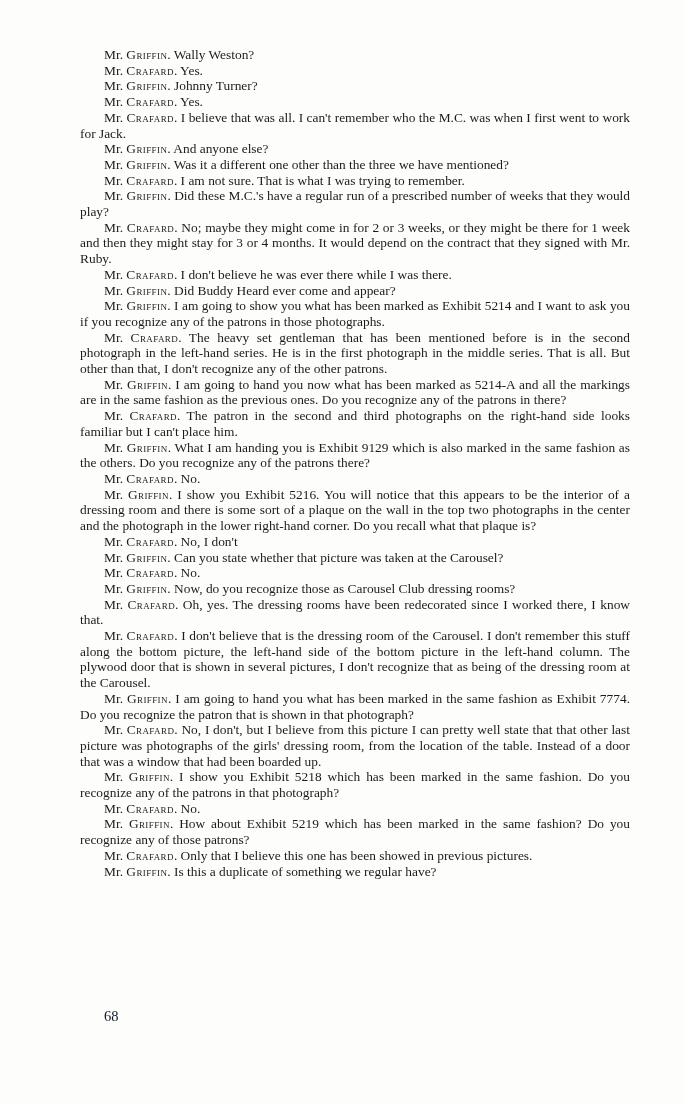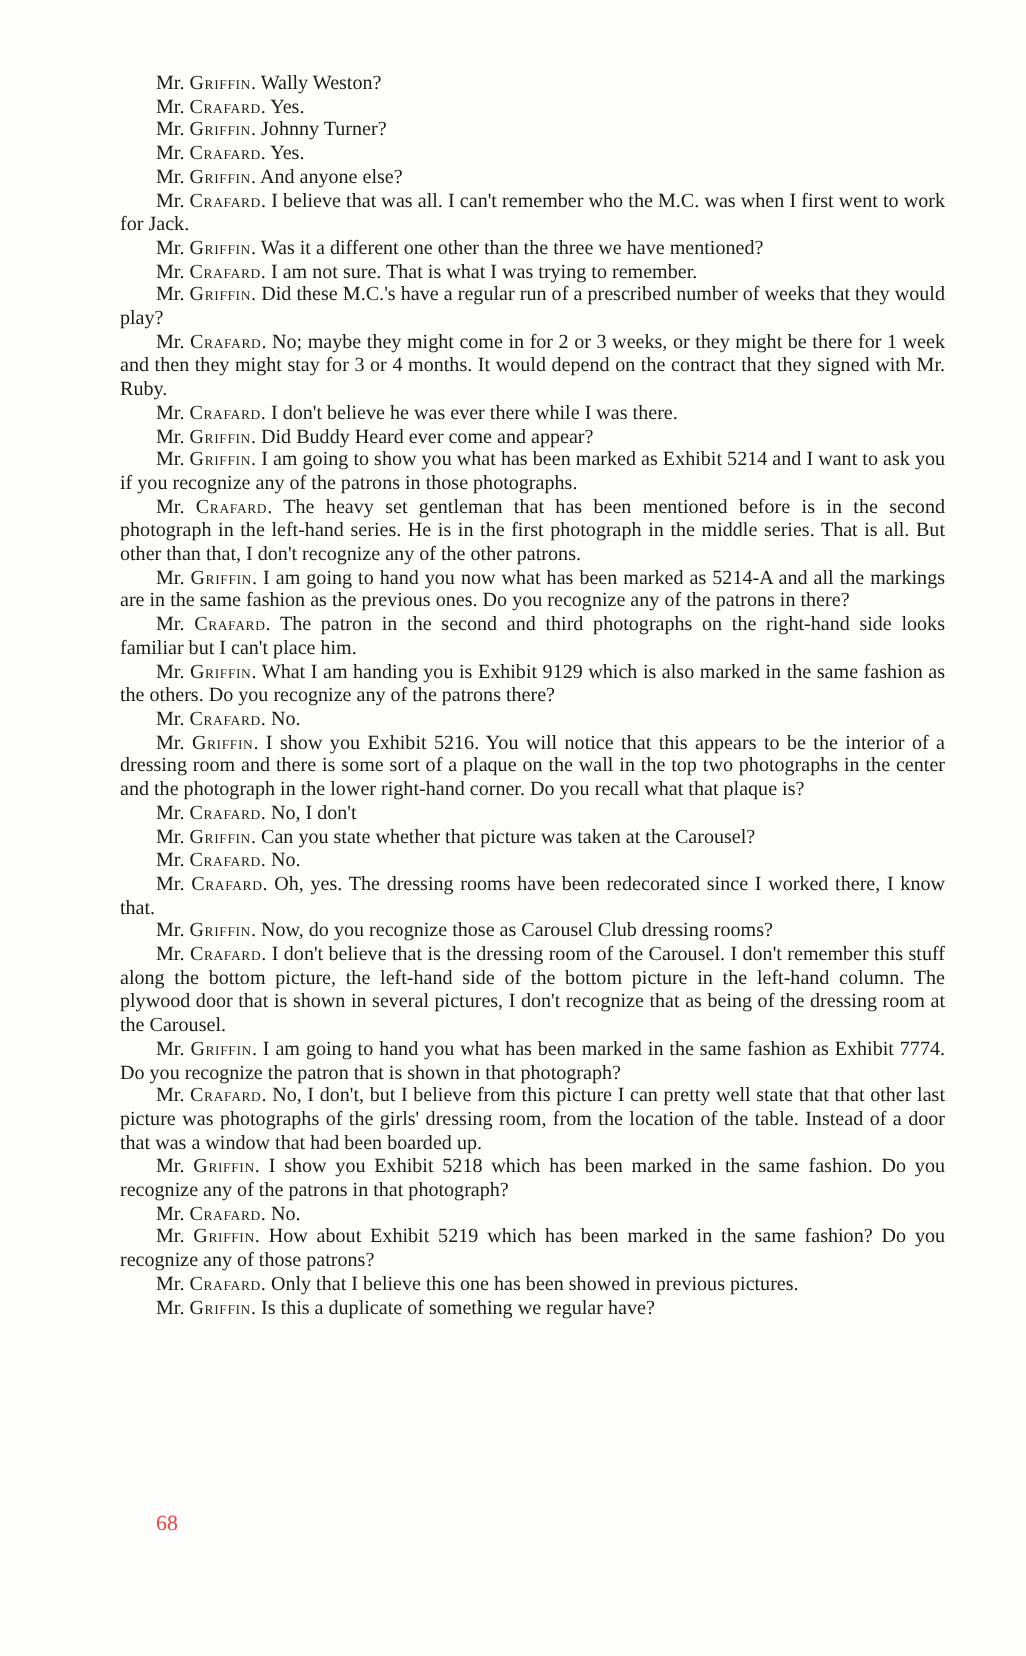--- a/index.html
+++ b/index.html
@@ -34,52 +34,52 @@
   .sc {
     font-variant: small-caps;
     letter-spacing: 0.4px;
   }
   .page-number {
     position: absolute;
     left: 104px;
     top: 1008px;
     font-family: "Liberation Serif", "DejaVu Serif", serif;
     font-size: 14.5px;
-    color: #ef4444;
+    color: #0f172a;
   }
 </style>
 </head>
 <body>
 
 <div class="page">
   <div class="transcript" id="dialogue-container">
       <p><span class="speaker">Mr. <span class="sc">Griffin</span>.</span><span> Wally Weston?</span></p>
       <p><span class="speaker">Mr. <span class="sc">Crafard</span>.</span><span> Yes.</span></p>
       <p><span class="speaker">Mr. <span class="sc">Griffin</span>.</span><span> Johnny Turner?</span></p>
       <p><span class="speaker">Mr. <span class="sc">Crafard</span>.</span><span> Yes.</span></p>
+      <p><span class="speaker">Mr. <span class="sc">Crafard</span>.</span><span> I believe that was all.  I can't remember who the M.C. was when I first went to work for Jack.</span></p>
       <p><span class="speaker">Mr. <span class="sc">Griffin</span>.</span><span> And anyone else?</span></p>
-      <p><span class="speaker">Mr. <span class="sc">Crafard</span>.</span><span> I believe that was all.  I can't remember who the M.C. was when I first went to work for Jack.</span></p>
       <p><span class="speaker">Mr. <span class="sc">Griffin</span>.</span><span> Was it a different one other than the three we have mentioned?</span></p>
       <p><span class="speaker">Mr. <span class="sc">Crafard</span>.</span><span> I am not sure.  That is what I was trying to remember.</span></p>
       <p><span class="speaker">Mr. <span class="sc">Griffin</span>.</span><span> Did these M.C.'s have a regular run of a prescribed number of weeks that they would play?</span></p>
       <p><span class="speaker">Mr. <span class="sc">Crafard</span>.</span><span> No; maybe they might come in for 2 or 3 weeks, or they might be there for 1 week and then they might stay for 3 or 4 months.  It would depend on the contract that they signed with Mr. Ruby.</span></p>
       <p><span class="speaker">Mr. <span class="sc">Crafard</span>.</span><span> I don't believe he was ever there while I was there.</span></p>
       <p><span class="speaker">Mr. <span class="sc">Griffin</span>.</span><span> Did Buddy Heard ever come and appear?</span></p>
       <p><span class="speaker">Mr. <span class="sc">Griffin</span>.</span><span> I am going to show you what has been marked as Exhibit 5214 and I want to ask you if you recognize any of the patrons in those photographs.</span></p>
       <p><span class="speaker">Mr. <span class="sc">Crafard</span>.</span><span> The heavy set gentleman that has been mentioned before is in the second photograph in the left-hand series.  He is in the first photograph in the middle series.  That is all.  But other than that, I don't recognize any of the other patrons.</span></p>
       <p><span class="speaker">Mr. <span class="sc">Griffin</span>.</span><span> I am going to hand you now what has been marked as 5214-A and all the markings are in the same fashion as the previous ones.  Do you recognize any of the patrons in there?</span></p>
       <p><span class="speaker">Mr. <span class="sc">Crafard</span>.</span><span> The patron in the second and third photographs on the right-hand side looks familiar but I can't place him.</span></p>
       <p><span class="speaker">Mr. <span class="sc">Griffin</span>.</span><span> What I am handing you is Exhibit 9129 which is also marked in the same fashion as the others.  Do you recognize any of the patrons there?</span></p>
       <p><span class="speaker">Mr. <span class="sc">Crafard</span>.</span><span> No.</span></p>
       <p><span class="speaker">Mr. <span class="sc">Griffin</span>.</span><span> I show you Exhibit 5216.  You will notice that this appears to be the interior of a dressing room and there is some sort of a plaque on the wall in the top two photographs in the center and the photograph in the lower right-hand corner.  Do you recall what that plaque is?</span></p>
       <p><span class="speaker">Mr. <span class="sc">Crafard</span>.</span><span> No, I don't</span></p>
       <p><span class="speaker">Mr. <span class="sc">Griffin</span>.</span><span> Can you state whether that picture was taken at the Carousel?</span></p>
       <p><span class="speaker">Mr. <span class="sc">Crafard</span>.</span><span> No.</span></p>
+      <p><span class="speaker">Mr. <span class="sc">Griffin</span>.</span><span> Now, do you recognize those as Carousel Club dressing rooms?</span></p>
       <p><span class="speaker">Mr. <span class="sc">Crafard</span>.</span><span> Oh, yes.  The dressing rooms have been redecorated since I worked there, I know that.</span></p>
-      <p><span class="speaker">Mr. <span class="sc">Griffin</span>.</span><span> Now, do you recognize those as Carousel Club dressing rooms?</span></p>
       <p><span class="speaker">Mr. <span class="sc">Crafard</span>.</span><span> I don't believe that is the dressing room of the Carousel.  I don't remember this stuff along the bottom picture, the left-hand side of the bottom picture in the left-hand column.  The plywood door that is shown in several pictures, I don't recognize that as being of the dressing room at the Carousel.</span></p>
       <p><span class="speaker">Mr. <span class="sc">Griffin</span>.</span><span> I am going to hand you what has been marked in the same fashion as Exhibit 7774.  Do you recognize the patron that is shown in that photograph?</span></p>
       <p><span class="speaker">Mr. <span class="sc">Crafard</span>.</span><span> No, I don't, but I believe from this picture I can pretty well state that that other last picture was photographs of the girls' dressing room, from the location of the table.  Instead of a door that was a window that had been boarded up.</span></p>
       <p><span class="speaker">Mr. <span class="sc">Griffin</span>.</span><span> I show you Exhibit 5218 which has been marked in the same fashion.  Do you recognize any of the patrons in that photograph?</span></p>
       <p><span class="speaker">Mr. <span class="sc">Crafard</span>.</span><span> No.</span></p>
       <p><span class="speaker">Mr. <span class="sc">Griffin</span>.</span><span> How about Exhibit 5219 which has been marked in the same fashion?  Do you recognize any of those patrons?</span></p>
       <p><span class="speaker">Mr. <span class="sc">Crafard</span>.</span><span> Only that I believe this one has been showed in previous pictures.</span></p>
       <p><span class="speaker">Mr. <span class="sc">Griffin</span>.</span><span> Is this a duplicate of something we regular have?</span></p>
     </div>
   <div class="page-number">68</div>

